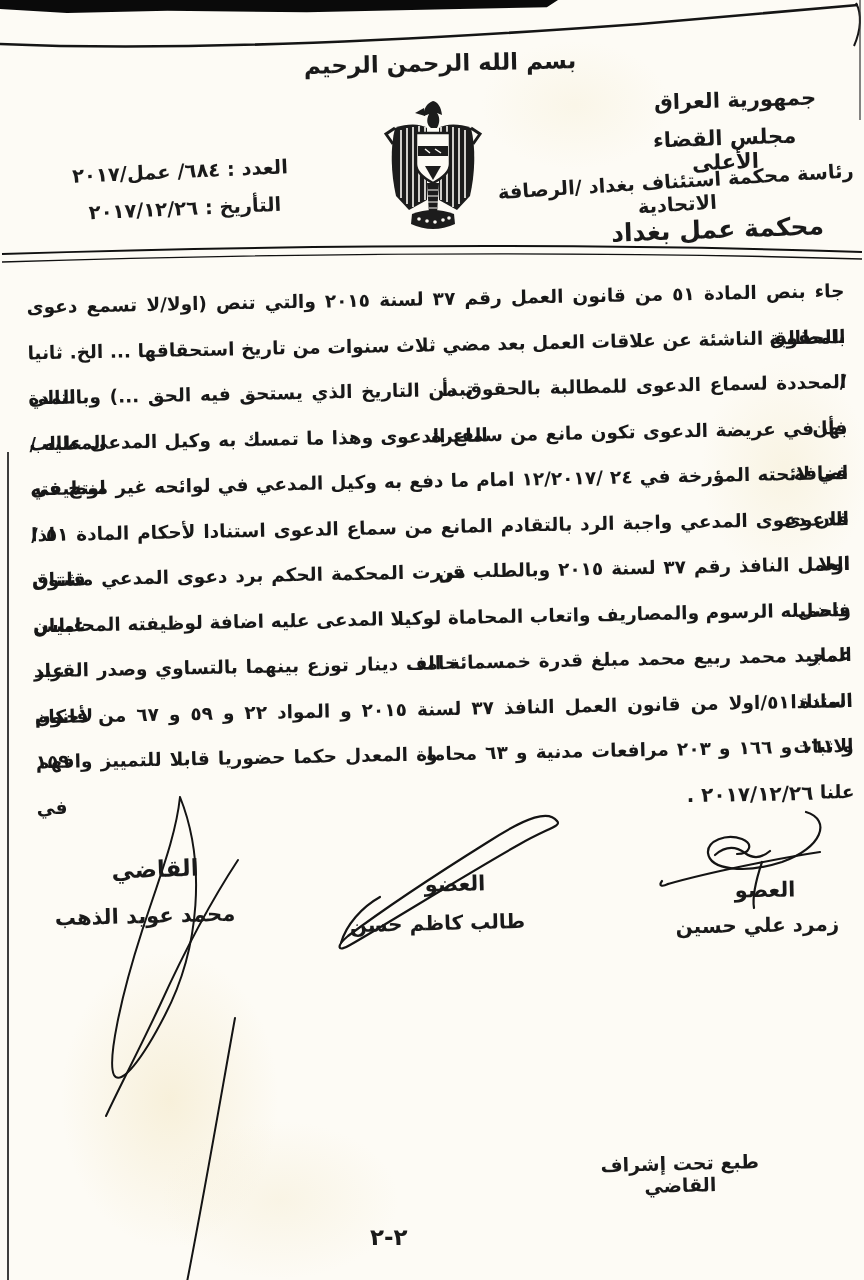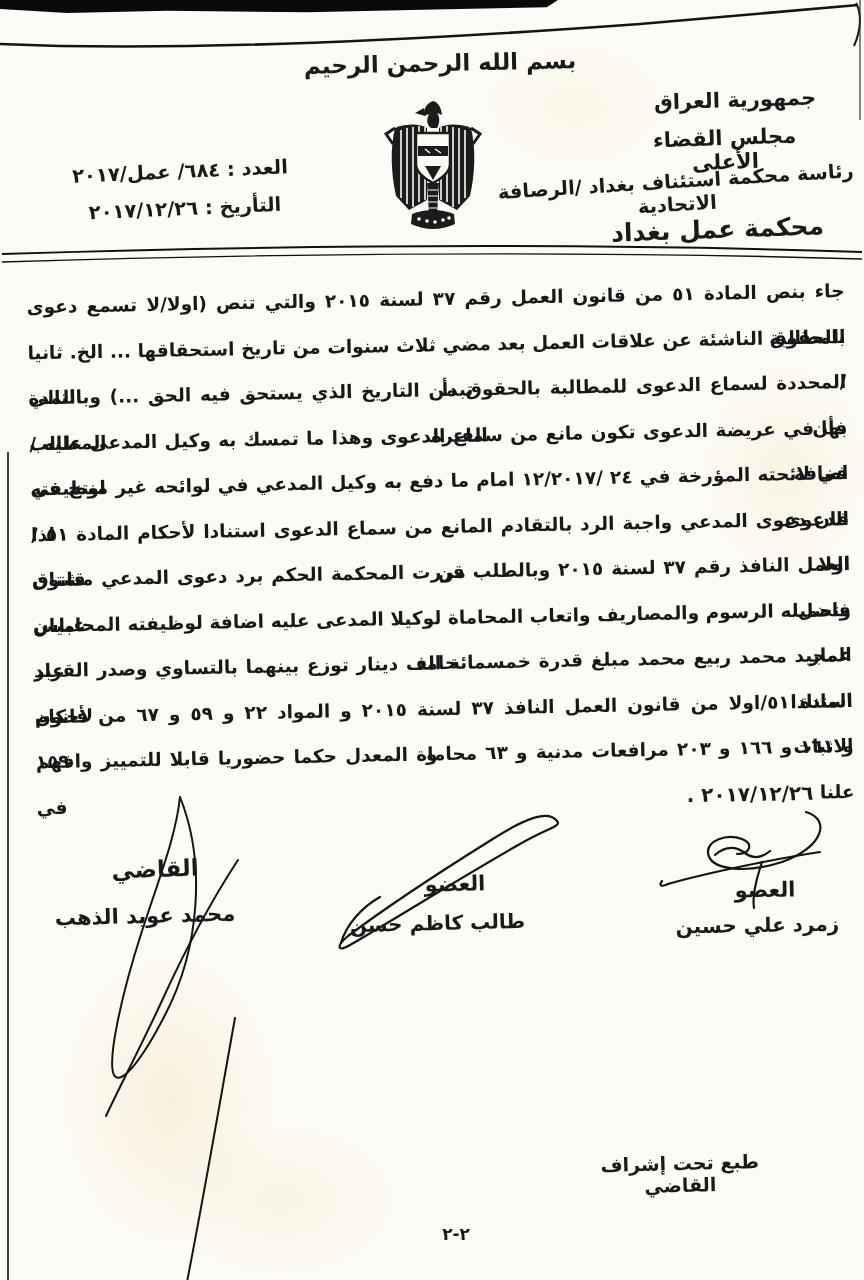--- a/index.html
+++ b/index.html
@@ -35,21 +35,21 @@
   .sig-label{font-size:21px;text-align:center;}
   .sig-name{font-size:20px;text-align:center;white-space:nowrap;}
   .lbl-judge{left:105px;top:856px;width:100px;font-size:23px;transform:rotate(-2deg);}
   .name-judge{left:40px;top:904px;width:210px;font-size:21px;transform:rotate(-1.5deg);}
   .lbl-m2{left:405px;top:872px;width:100px;transform:rotate(-1.5deg);}
   .name-m2{left:345px;top:911px;width:185px;transform:rotate(-1.5deg);}
   .lbl-m1{left:715px;top:878px;width:100px;transform:rotate(-1deg);}
   .name-m1{left:665px;top:913px;width:185px;transform:rotate(-1deg);}
   
   .footer-note{left:575px;top:1152px;width:210px;font-size:19px;text-align:center;transform:rotate(-1.5deg);}
-  .page-num{left:370px;top:1224px;width:100px;font-size:17px;text-align:right;}
+  .page-num{left:370px;top:1224px;width:100px;font-size:23px;text-align:left;}
   svg{position:absolute;overflow:visible;}
   .edge-left{position:absolute;left:7px;top:452px;width:2px;height:828px;background:#1c1c1c;opacity:.85;}
   .edge-right-top{position:absolute;right:3px;top:0;width:2px;height:120px;background:#333;opacity:.6;}
   .scan-bar{position:absolute;left:0;top:0;width:558px;height:13px;background:#0a0a0a;
     clip-path:polygon(0 0,100% 0,98% 55%,80% 72%,55% 95%,30% 82%,12% 100%,0 70%);}
 </style>
 </head>
 <body>
 
 <div class="page">

